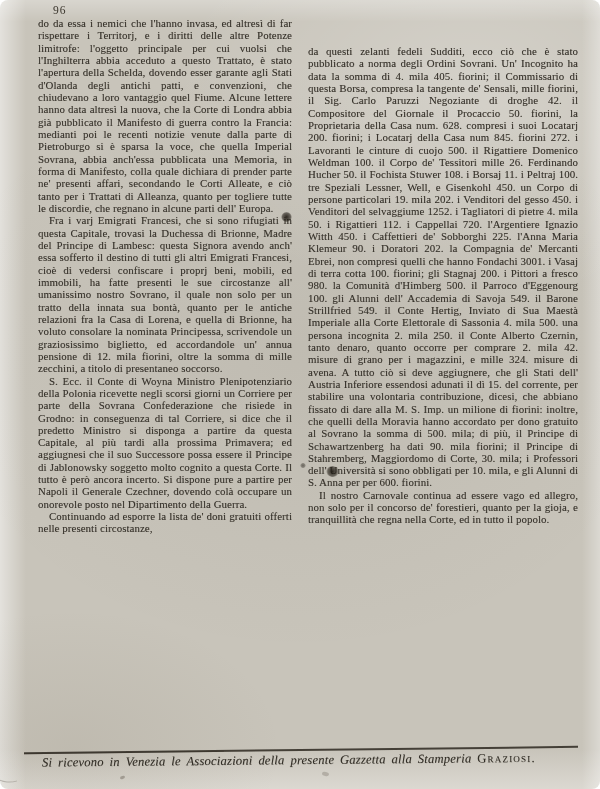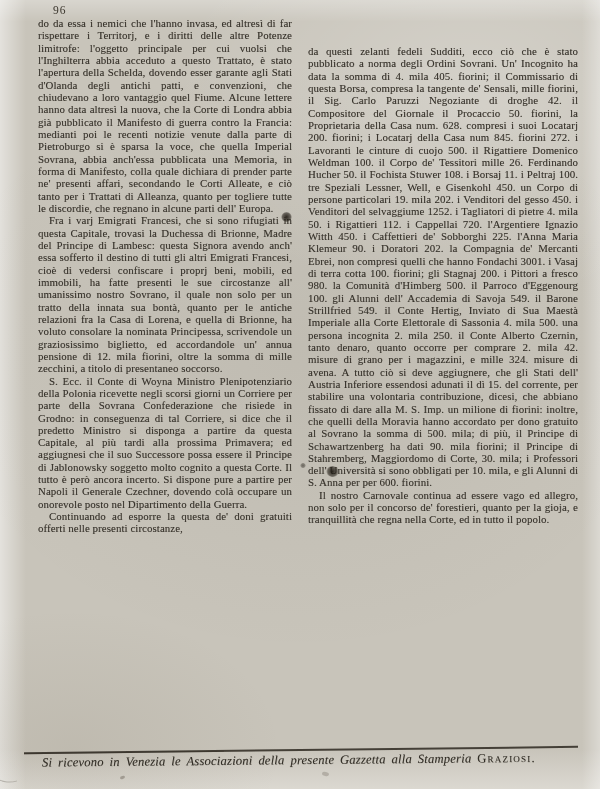--- a/index.html
+++ b/index.html
@@ -12,20 +12,21 @@
     position: absolute; inset: 0;
     background:
       radial-gradient(ellipse 420px 300px at 78% 12%, rgba(255,255,255,0.22), rgba(255,255,255,0) 70%),
       radial-gradient(ellipse 300px 200px at 12% 95%, rgba(110,100,80,0.10), rgba(0,0,0,0) 70%),
       radial-gradient(ellipse 500px 400px at 50% 45%, rgba(60,55,45,0.06), rgba(0,0,0,0) 75%),
       linear-gradient(90deg, rgba(255,255,255,0.50) 0px, rgba(255,255,255,0) 26px),
       linear-gradient(270deg, rgba(255,255,255,0.35) 0px, rgba(255,255,255,0) 18px),
       linear-gradient(180deg, rgba(255,255,255,0.30) 0px, rgba(255,255,255,0) 22px),
       linear-gradient(0deg, rgba(235,233,228,0.55) 0px, rgba(235,233,228,0) 40px),
       #c8c4ba;
+    border-radius: 8px;
   }
   .pageno {
     position: absolute; left: 53px; top: 4px;
     font-size: 11.5px; color: #3a352c;
     letter-spacing: 1px;
   }
   .cols {
     position: absolute; left: 38px; top: 17px; width: 540px;
     display: flex; gap. : 0; gap: 16px;
   }
@@ -96,21 +97,21 @@
 
 <div class="page">
 
   <div class="pageno">96</div>
 
   <div class="cols">
     <div class="col left">
       <p>do da essa i nemici che l'hanno invasa, ed altresì di far rispettare i Territorj, e i diritti delle altre Potenze limitrofe: l'oggetto principale per cui vuolsi che l'Inghilterra abbia acceduto a questo Trattato, è stato l'apertura della Schelda, dovendo esser garante agli Stati d'Olanda degli antichi patti, e convenzioni, che chiudevano a loro vantaggio quel Fiume. Alcune lettere hanno data altresì la nuova, che la Corte di Londra abbia già pubblicato il Manifesto di guerra contro la Francia: medianti poi le recenti notizie venute dalla parte di Pietroburgo si è sparsa la voce, che quella Imperial Sovrana, abbia anch'essa pubblicata una Memoria, in forma di Manifesto, colla quale dichiara di prender parte ne' presenti affari, secondando le Corti Alleate, e ciò tanto per i Trattati di Alleanza, quanto per togliere tutte le discordie, che regnano in alcune parti dell' Europa.</p>
       <p class="indent">Fra i varj Emigrati Francesi, che si sono rifugiati in questa Capitale, trovasi la Duchessa di Brionne, Madre del Principe di Lambesc: questa Signora avendo anch' essa sofferto il destino di tutti gli altri Emigrati Francesi, cioè di vedersi confiscare i proprj beni, mobili, ed immobili, ha fatte presenti le sue circostanze all' umanissimo nostro Sovrano, il quale non solo per un tratto della innata sua bontà, quanto per le antiche relazioni fra la Casa di Lorena, e quella di Brionne, ha voluto consolare la nominata Principessa, scrivendole un graziosissimo biglietto, ed accordandole un' annua pensione di 12. mila fiorini, oltre la somma di mille zecchini, a titolo di presentaneo soccorso.</p>
       <p class="indent">S. Ecc. il Conte di Woyna Ministro Plenipotenziario della Polonia ricevette negli scorsi giorni un Corriere per parte della Sovrana Confederazione che risiede in Grodno: in conseguenza di tal Corriere, si dice che il predetto Ministro si disponga a partire da questa Capitale, al più tardi alla prossima Primavera; ed aggiugnesi che il suo Successore possa essere il Principe di Jablonowsky soggetto molto cognito a questa Corte. Il tutto è però ancora incerto. Si dispone pure a partire per Napoli il Generale Czechner, dovendo colà occupare un onorevole posto nel Dipartimento della Guerra.</p>
-      <p class="indent">Continuando ad esporre la questa de' doni gratuiti offerti nelle presenti circostanze,</p>
+      <p class="indent">Continuando ad esporre la lista de' doni gratuiti offerti nelle presenti circostanze,</p>
     </div>
     <div class="col right">
       <p>da questi zelanti fedeli Sudditi, ecco ciò che è stato pubblicato a norma degli Ordini Sovrani. Un' Incognito ha data la somma di 4. mila 405. fiorini; il Commissario di questa Borsa, compresa la tangente de' Sensali, mille fiorini, il Sig. Carlo Paruzzi Negoziante di droghe 42. il Compositore del Giornale il Procaccio 50. fiorini, la Proprietaria della Casa num. 628. compresi i suoi Locatarj 200. fiorini; i Locatarj della Casa num 845. fiorini 272. i Lavoranti le cinture di cuojo 500. il Rigattiere Domenico Weldman 100. il Corpo de' Tessitori mille 26. Ferdinando Hucher 50. il Fochista Stuwer 108. i Borsaj 11. i Peltraj 100. tre Speziali Lessner, Well, e Gisenkohl 450. un Corpo di persone particolari 19. mila 202. i Venditori del gesso 450. i Venditori del selvaggiume 1252. i Tagliatori di pietre 4. mila 50. i Rigattieri 112. i Cappellai 720. l'Argentiere Ignazio Witth 450. i Caffettieri de' Sobborghi 225. l'Anna Maria Klemeur 90. i Doratori 202. la Compagnia de' Mercanti Ebrei, non compresi quelli che hanno Fondachi 3001. i Vasaj di terra cotta 100. fiorini; gli Stagnaj 200. i Pittori a fresco 980. la Comunità d'Himberg 500. il Parroco d'Eggenourg 100. gli Alunni dell' Accademia di Savoja 549. il Barone Strillfried 549. il Conte Hertig, Inviato di Sua Maestà Imperiale alla Corte Elettorale di Sassonia 4. mila 500. una persona incognita 2. mila 250. il Conte Alberto Czernin, tanto denaro, quanto occorre per comprare 2. mila 42. misure di grano per i magazzini, e mille 324. misure di avena. A tutto ciò si deve aggiugnere, che gli Stati dell' Austria Inferiore essendosi adunati il dì 15. del corrente, per stabilire una volontaria contribuzione, dicesi, che abbiano fissato di dare alla M. S. Imp. un milione di fiorini: inoltre, che quelli della Moravia hanno accordato per dono gratuito al Sovrano la somma di 500. mila; di più, il Principe di Schawartzenberg ha dati 90. mila fiorini; il Principe di Stahremberg, Maggiordomo di Corte, 30. mila; i Professori dell' Università si sono obbligati per 10. mila, e gli Alunni di S. Anna per per 600. fiorini.</p>
       <p class="indent">Il nostro Carnovale continua ad essere vago ed allegro, non solo per il concorso de' forestieri, quanto per la gioja, e tranquillità che regna nella Corte, ed in tutto il popolo.</p>
     </div>
   </div>
 
   <div class="footer-rule"></div>
   <div class="footer-rule2"></div>
 

